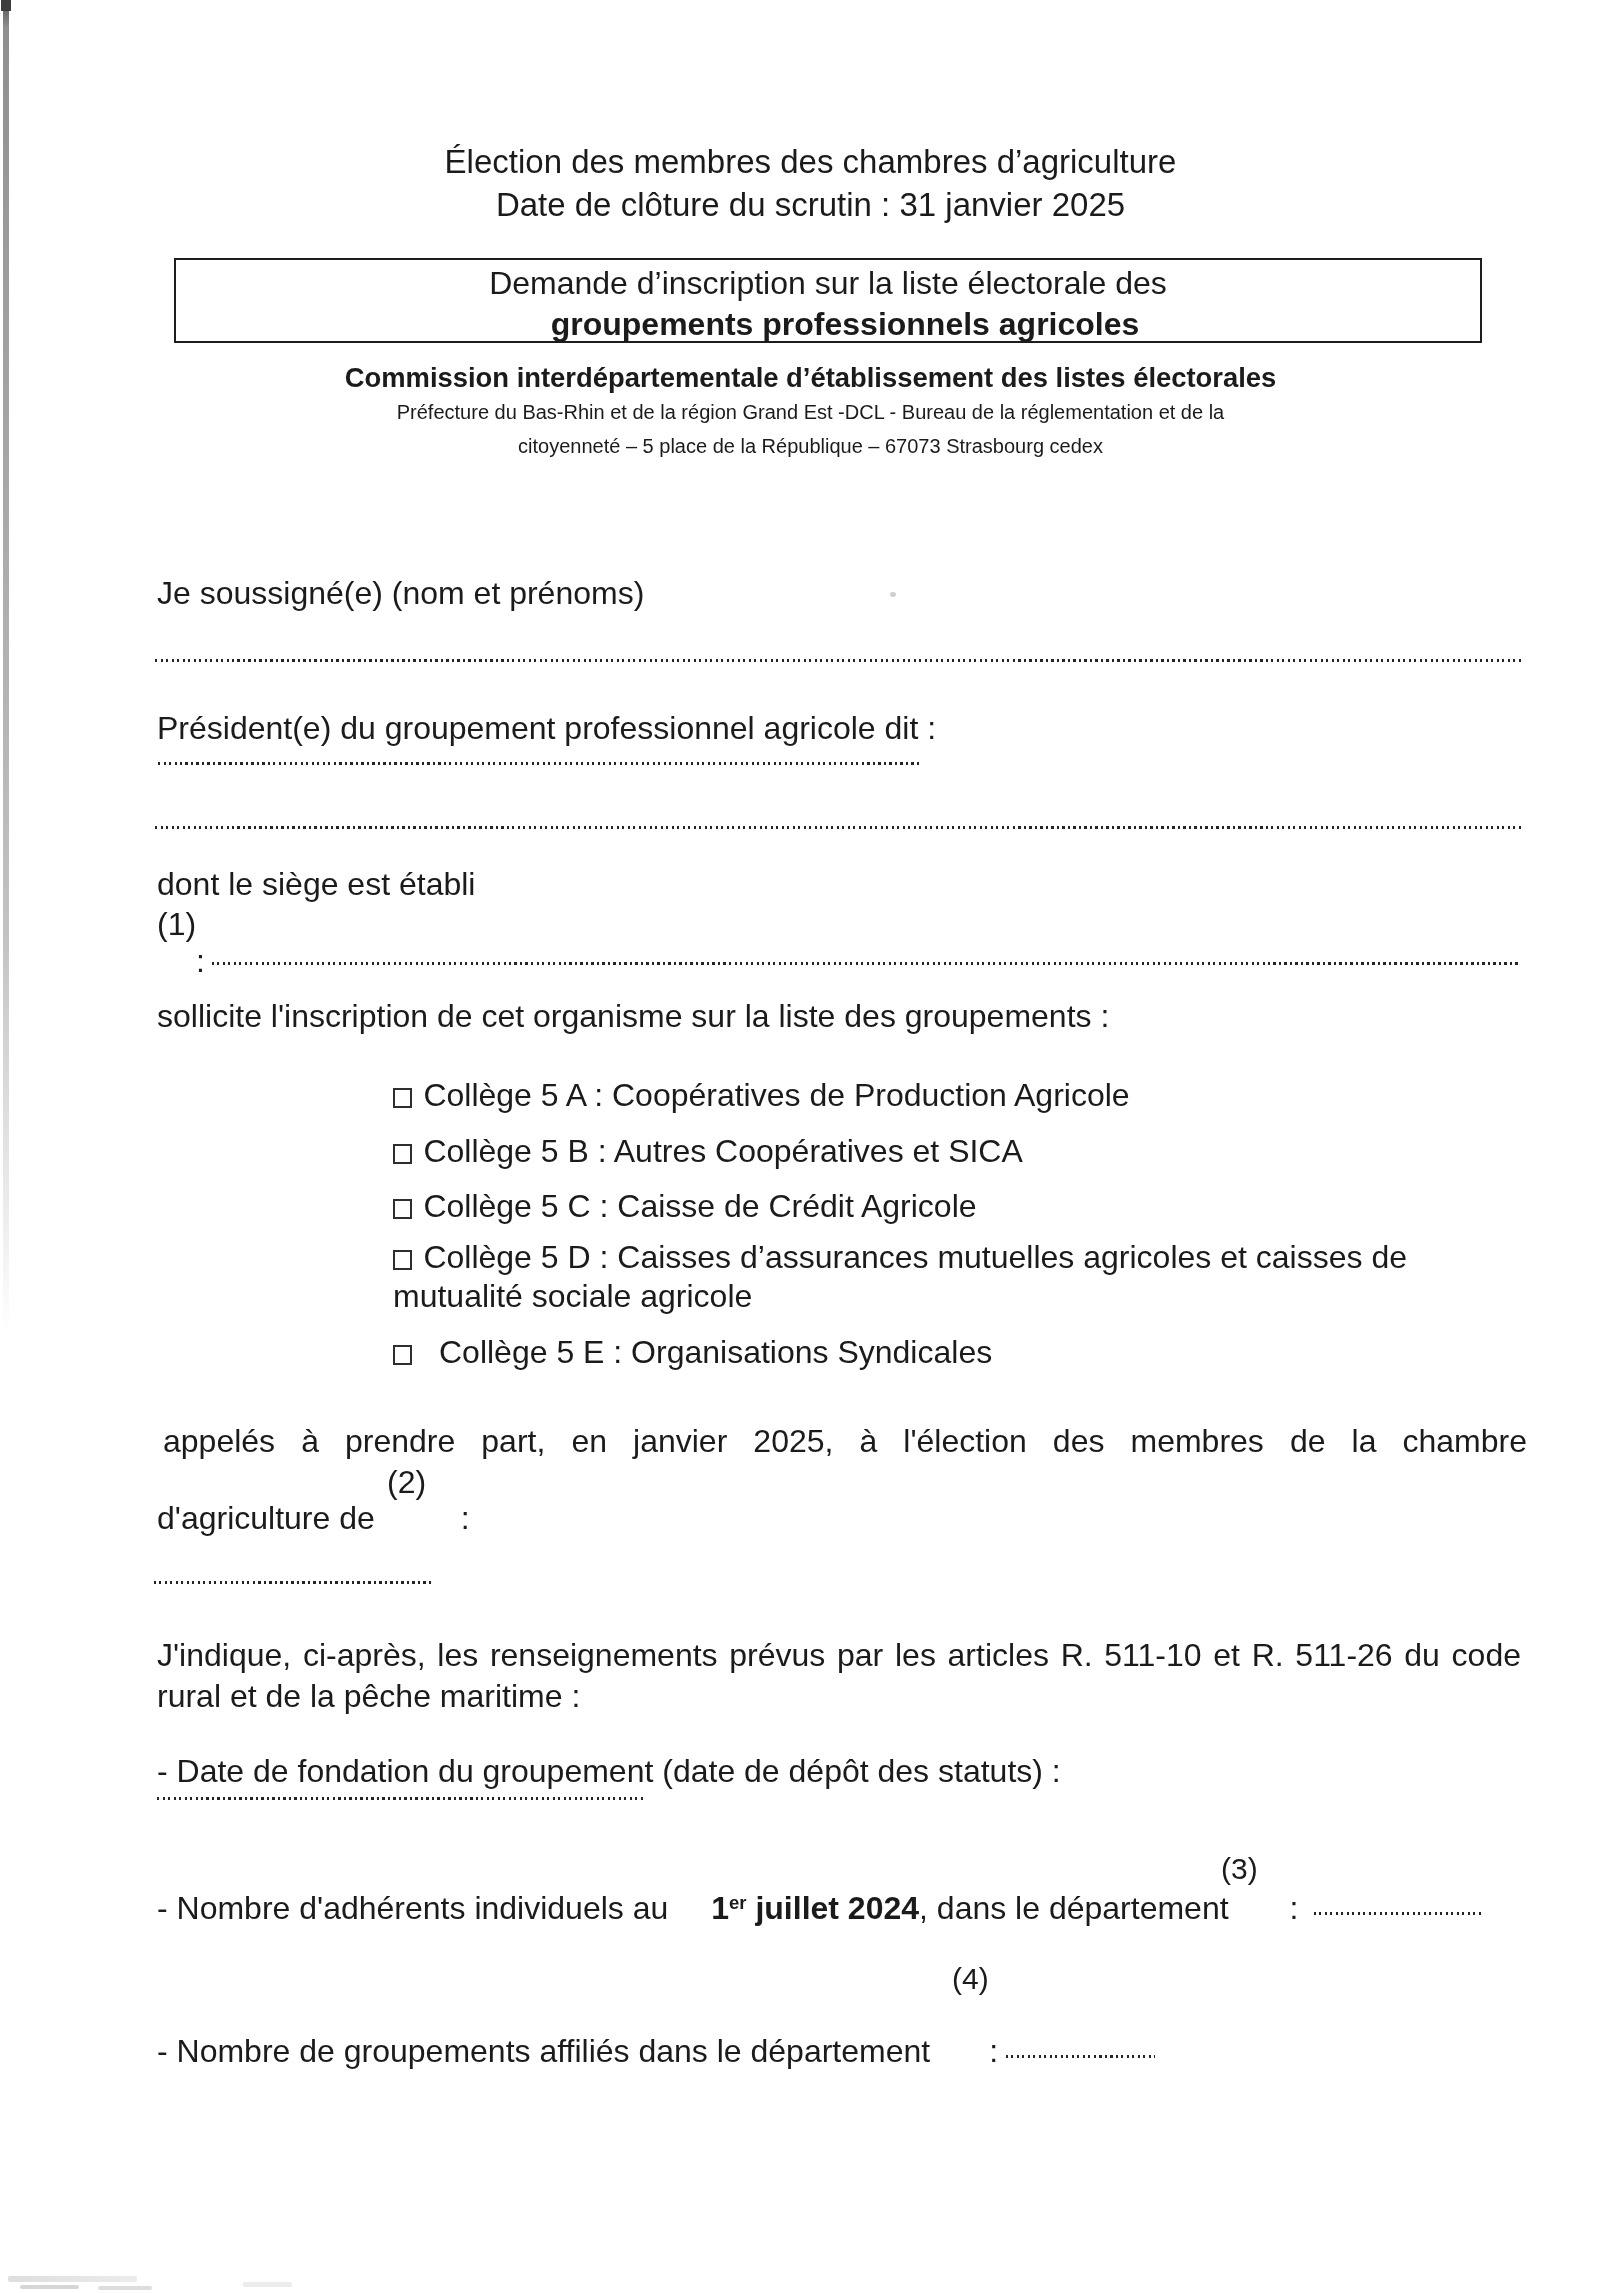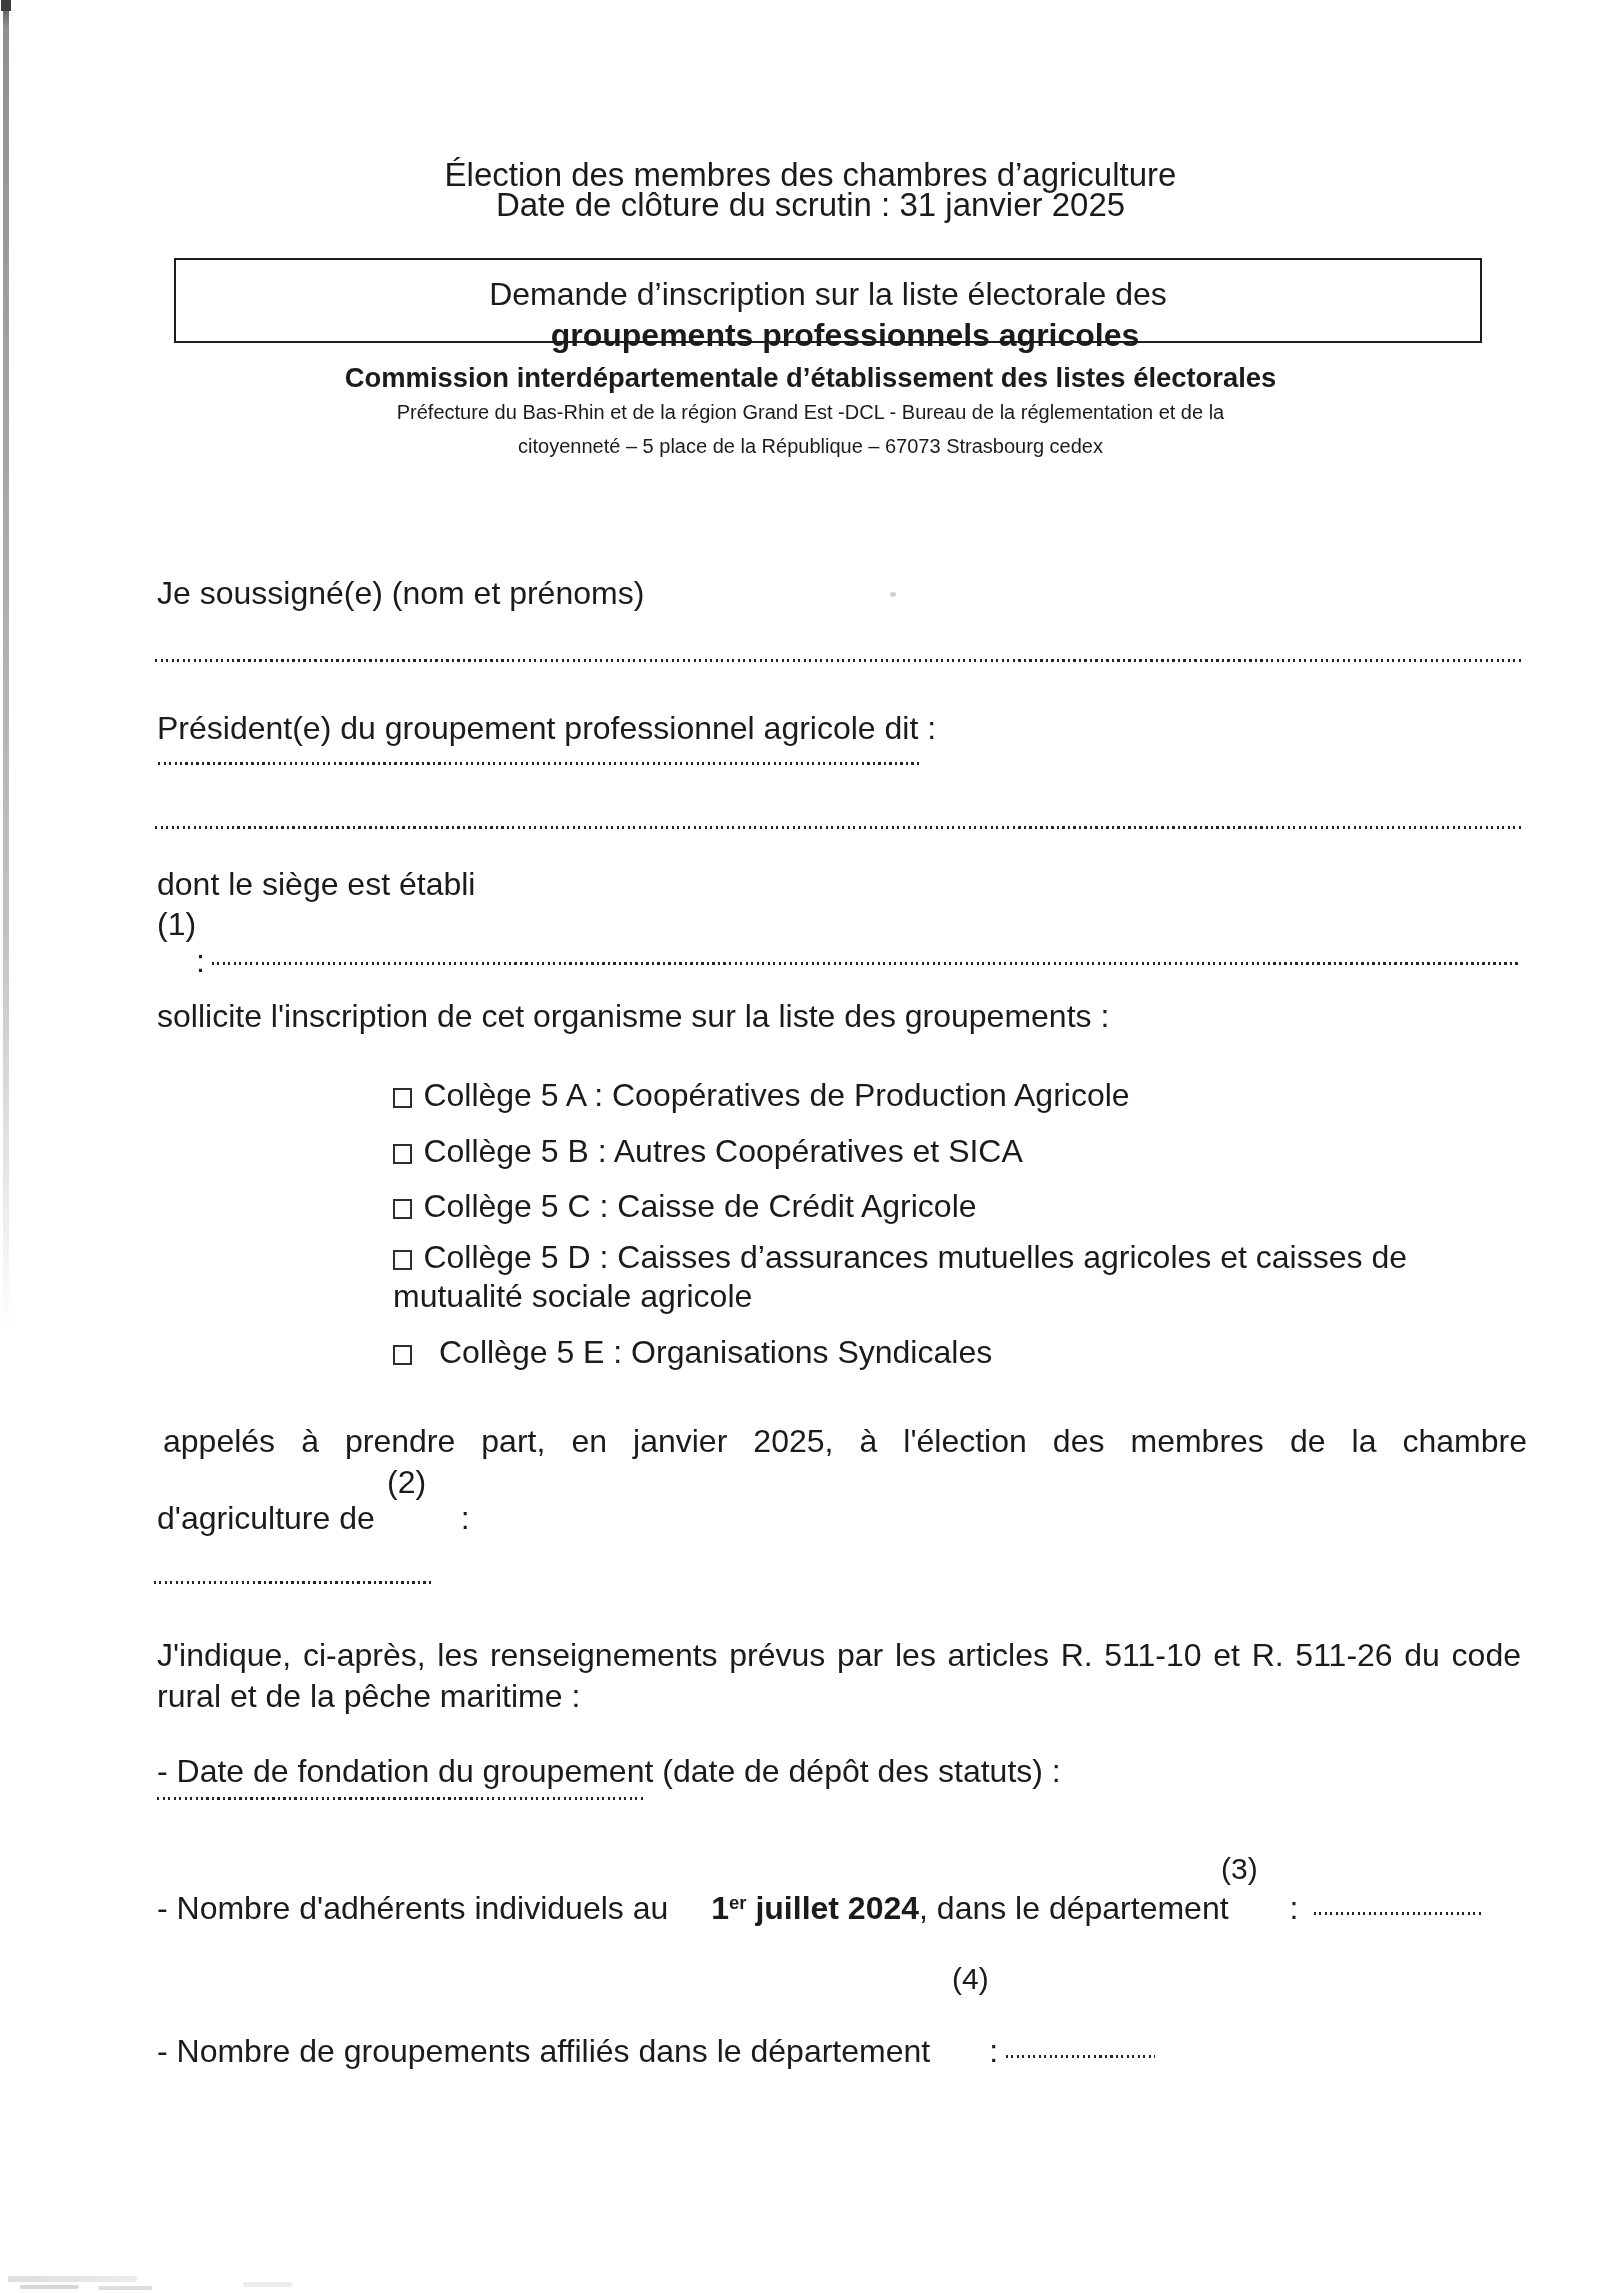--- a/index.html
+++ b/index.html
@@ -18,21 +18,21 @@
     position:absolute;height:2.9px;
     background-image:repeating-linear-gradient(to right,#242424 0 2px,rgba(0,0,0,0) 2px 5.5px);
   }
   .dots-inline{
     display:inline-block;height:2.9px;vertical-align:3.9px;
     background-image:repeating-linear-gradient(to right,#242424 0 2px,rgba(0,0,0,0) 2px 5.5px);
   }
   .titlebox{
     position:absolute;left:174px;top:258px;width:1308px;height:85px;
     border:2.9px solid #1d1d1d;box-sizing:border-box;text-align:center;
-    font-size:32px;line-height:41px;padding-top:14px;
+    font-size:32px;line-height:41px;padding-top:3px;
   }
   .mailing{position:absolute;left:0;top:361px;width:1621px;text-align:center;}
   .mailing .b{font-size:27.4px;font-weight:bold;line-height:34px;}
   .mailing .r{font-size:20px;line-height:34px;}
   .uline{border-bottom:2.9px solid #1f1f1f;padding:0 3.9px 1px 2px;}
   .sup{font-size:58%;position:relative;top:-0.55em;}
   .fn{position:absolute;font-size:30px;}
   .college{position:absolute;left:393px;font-size:32px;line-height:39px;}
   .cbx{
     display:inline-block;width:18.6px;height:19.6px;border:2.9px solid #2e2e2e;
@@ -56,21 +56,21 @@
 <div class="page">
 
   <div class="scan-strip"></div>
   <div class="scan-corner"></div>
   <div class="smudge" style="left:890px;top:592px;width:5.9px;height:4.9px;"></div>
   <div class="streak" style="left:7.8px;top:2276px;width:129px;height:5.9px;background:linear-gradient(90deg,#dedede,#ececec);"></div>
   <div class="streak" style="left:19.6px;top:2285px;width:59px;height:3.9px;background:#d6d6d6;"></div>
   <div class="streak" style="left:98px;top:2286px;width:54px;height:3.9px;background:#dddddd;"></div>
   <div class="streak" style="left:243px;top:2282px;width:49px;height:4.9px;background:#ececec;"></div>
 
-  <div class="abs t34 center" style="left:0;top:156px;width:1621px;">Élection des membres des chambres d’agriculture</div>
+  <div class="abs t34 center" style="left:0;top:143px;width:1621px;">Élection des membres des chambres d’agriculture</div>
   <div class="abs t34 center" style="left:0;top:186px;width:1621px;">Date de clôture du scrutin : 31 janvier 2025</div>
 
   <div class="titlebox">
     <div>Demande d’inscription sur la liste électorale des</div>
     <div class="bold">groupements professionnels agricoles</div>
   </div>
 
   <div class="mailing">
     <div class="b">Commission interdépartementale d’établissement des listes électorales</div>
     <div class="r">Préfecture du Bas-Rhin et de la région Grand Est -DCL - Bureau de la réglementation et de la</div>

